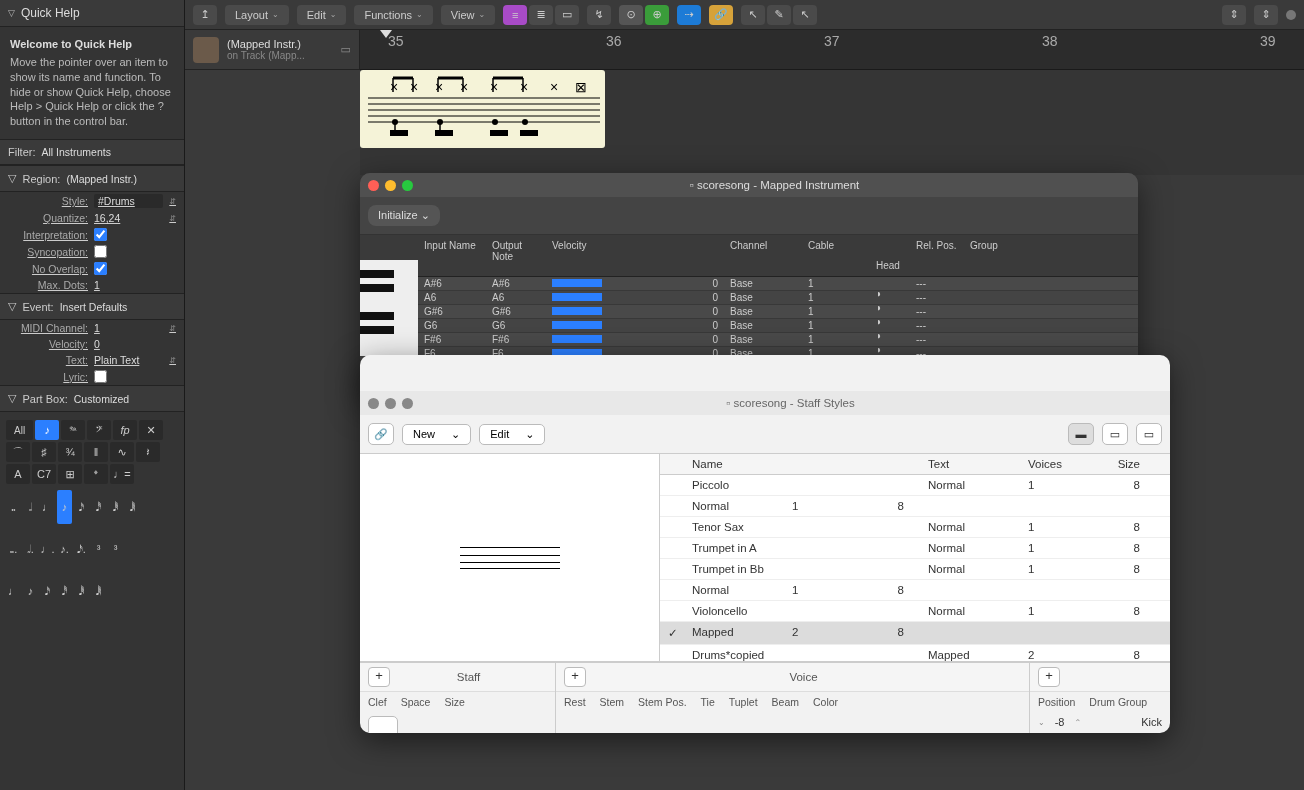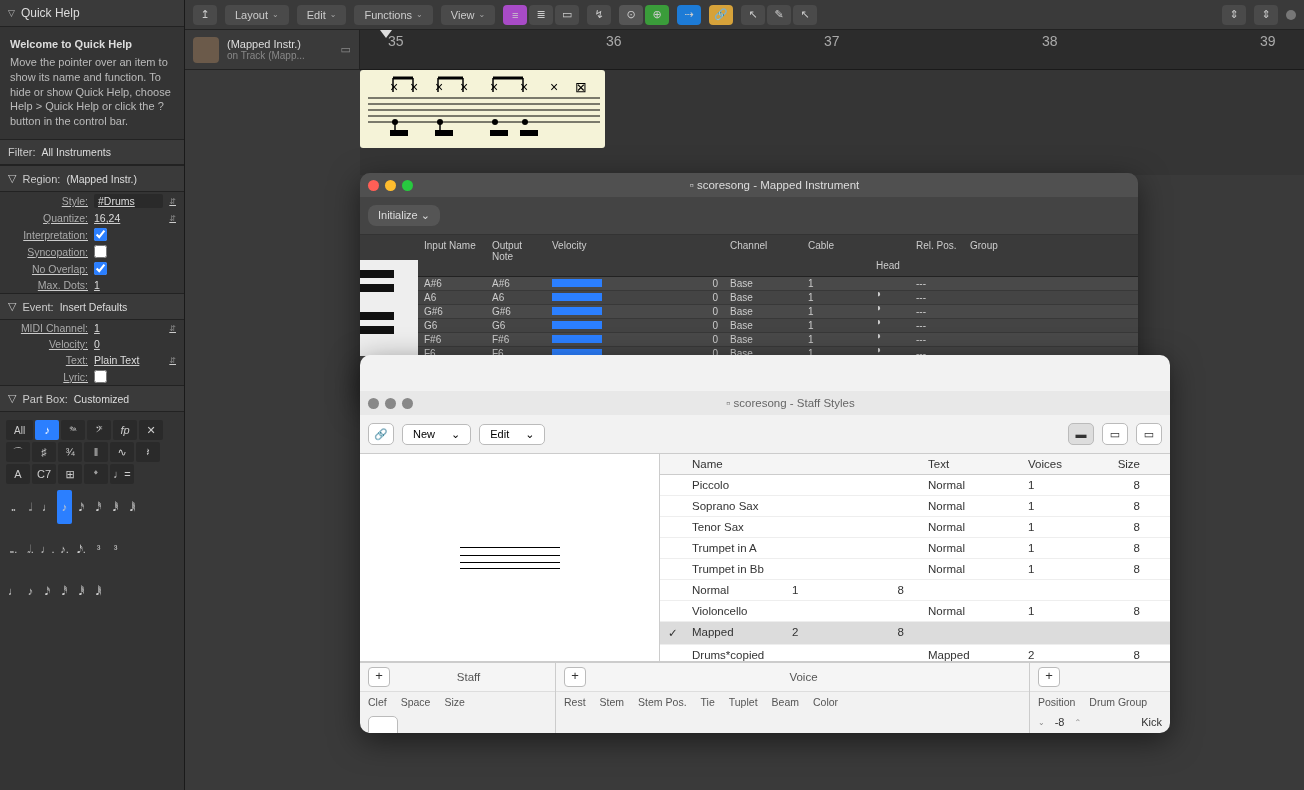--- a/index.html
+++ b/index.html
@@ -486,21 +486,20 @@
       <div id="style-rows">
           <div class="w2-li">
             <div class="lc-chk"></div>
     <div class="lc-name">Piccolo</div>
             <div class="lc-type">Normal</div>
     <div class="lc-voices">1</div>
             <div class="lc-size">8</div>
           </div>
           <div class="w2-li">
             <div class="lc-chk"></div>
-    <div class="lc-name">Soprano Sax</div>
             <div class="lc-type">Normal</div>
     <div class="lc-voices">1</div>
             <div class="lc-size">8</div>
           </div>
           <div class="w2-li">
             <div class="lc-chk"></div>
     <div class="lc-name">Tenor Sax</div>
             <div class="lc-type">Normal</div>
     <div class="lc-voices">1</div>
             <div class="lc-size">8</div>

